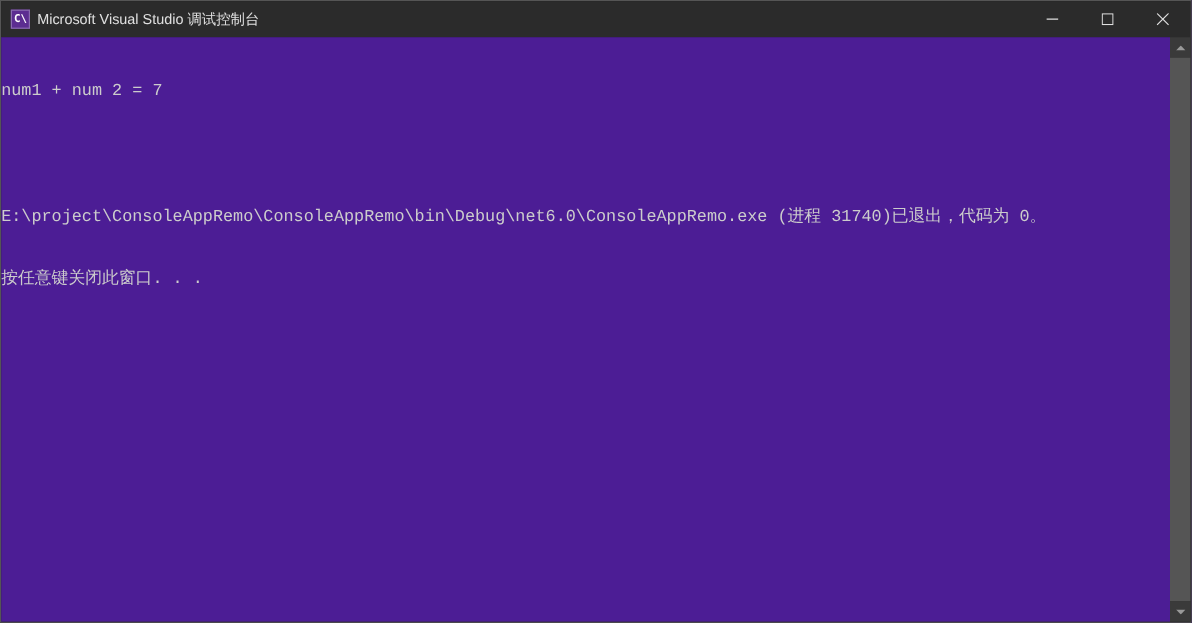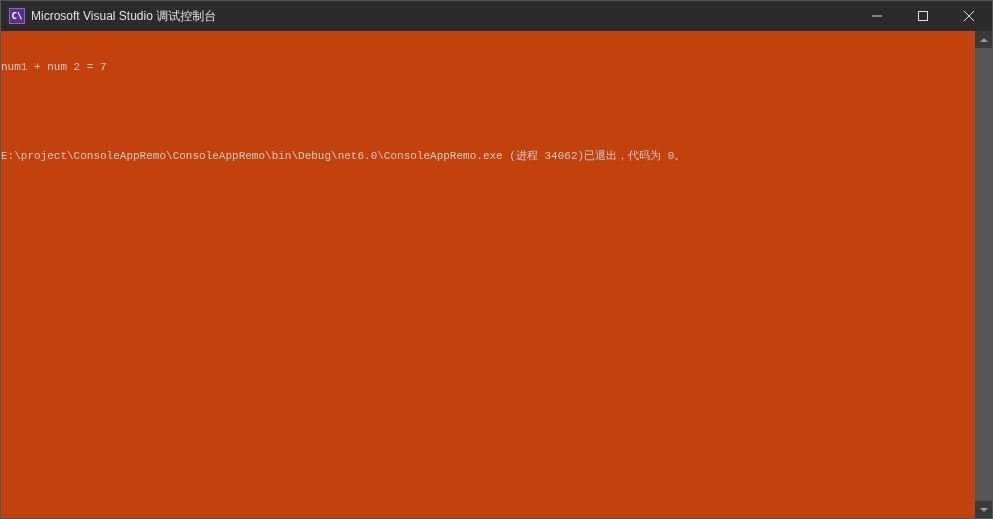--- a/index.html
+++ b/index.html
@@ -58,24 +58,24 @@
       cursor: pointer;
     }
     .console-area {
       position: relative;
       width: 100%;
       height: calc(100% - 30px);
       display: flex;
     }
     .console-content {
       flex: 1;
-      background: #c2410c;
+      background: #4c1d95;
       color: #cccccc;
       font-family: "NSimSun", "SimSun", Consolas, "Courier New", monospace;
-      font-size: 11px;
+      font-size: 14px;
       line-height: 1.25;
       padding: 2px 4px 0 0;
       white-space: pre;
       overflow: hidden;
     }
     .console-line {
       min-height: 17px;
     }
     .scrollbar-vertical {
       width: 17px;
@@ -134,21 +134,22 @@
         <line x1="10" y1="0" x2="0" y2="10" stroke="#e0e0e0" stroke-width="1"></line>
       </svg>
     </div>
   </div>
 </div>
 
 <div class="console-area">
   <div class="console-content">
     <div class="console-line">num1 + num 2 = 7</div>
     <div class="console-line"></div>
-    <div class="console-line">E:\project\ConsoleAppRemo\ConsoleAppRemo\bin\Debug\net6.0\ConsoleAppRemo.exe (进程 34062)已退出，代码为 0。</div>
+    <div class="console-line">E:\project\ConsoleAppRemo\ConsoleAppRemo\bin\Debug\net6.0\ConsoleAppRemo.exe (进程 31740)已退出，代码为 0。</div>
+    <div class="console-line">按任意键关闭此窗口. . .</div>
   </div>
   <div class="scrollbar-vertical">
     <div class="scroll-arrow">
       <svg width="8" height="4" viewBox="0 0 8 4">
         <polygon points="4,0 8,4 0,4" fill="#999"></polygon>
       </svg>
     </div>
     <div class="scroll-track">
       <div class="scroll-thumb"></div>
     </div>

